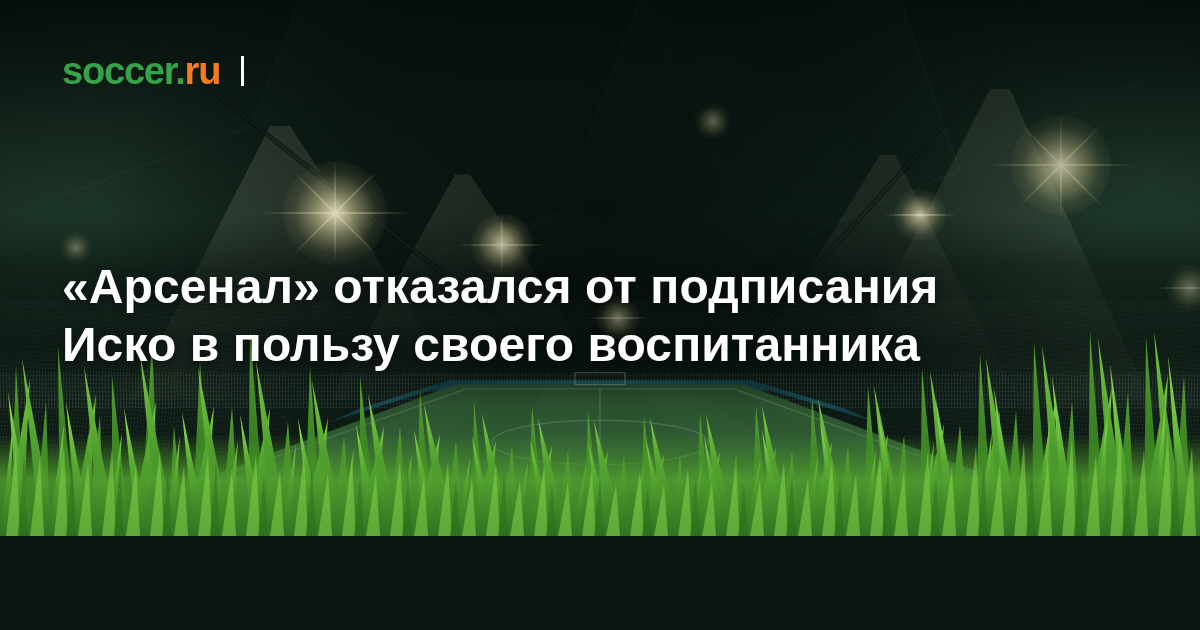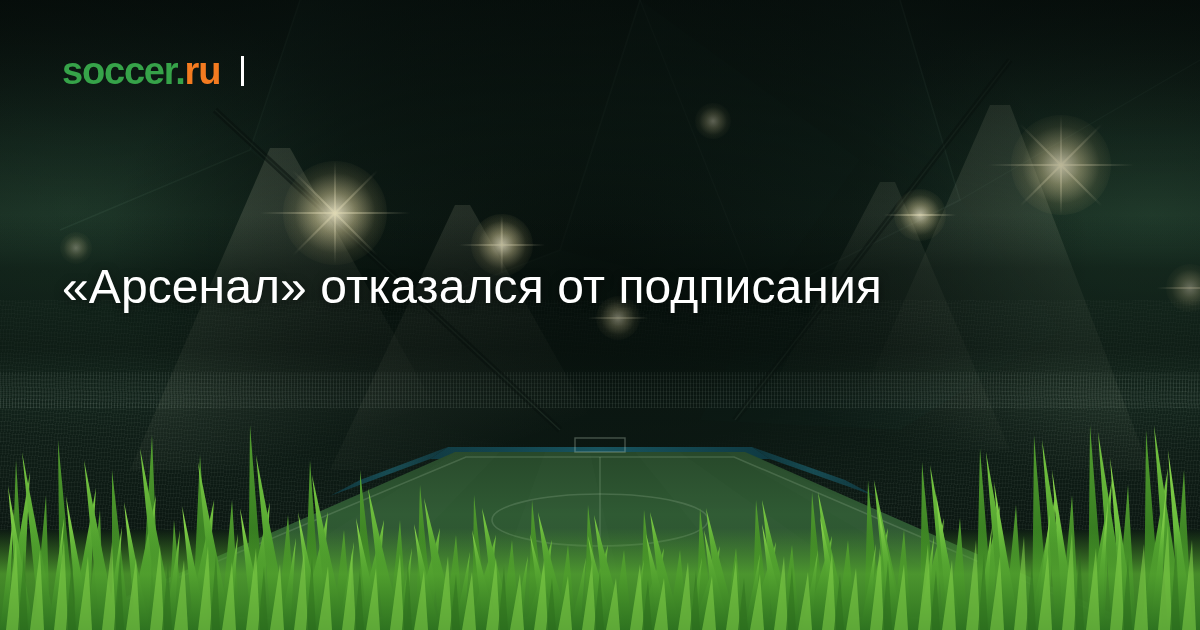--- a/index.html
+++ b/index.html
@@ -1,21 +1,21 @@
 <!DOCTYPE html>
 <html><head>
 <meta charset="utf-8">
 <style>
   * { margin:0; padding:0; box-sizing:border-box; }
   html,body { width:1200px; height:630px; overflow:hidden; background:#0a1410; }
   body { font-family:"Liberation Sans", sans-serif; }
 
   #stage {
     position:relative;
-    width:1200px; height:630px;
+    width:1200px; height:536px;
     overflow:hidden;
     background:#0c1612;
   }
 
   
   .bg-layer { position:absolute; inset:0; }
 
   
   .bg-base {
     background:
@@ -140,21 +140,21 @@
   }
 
   
   .headline {
     position:absolute;
     left:62px; top:258px;
     width:1070px;
     z-index:30;
     color:#ffffff;
     font-size:48px;
-    font-weight:400;
+    font-weight:700;
     line-height:58px;
     letter-spacing:0.1px;
     text-shadow:0 2px 10px rgba(0,0,0,0.55);
   }
   .headline .ln { display:block; white-space:nowrap; }
 </style>
 </head>
 <body>
 
 <div id="stage">
@@ -566,15 +566,16 @@
 
   <div class="header">
     <div class="logo">
       <span class="part-green">soccer</span><span class="part-green">.</span><span class="part-orange">ru</span>
     </div>
     <div class="divider"></div>
   </div>
 
   <h1 class="headline">
     <span class="ln">«Арсенал» отказался от подписания</span>
+    <span class="ln">Иско в пользу своего воспитанника</span>
   </h1>
 
 </div>
 
 </body></html>

